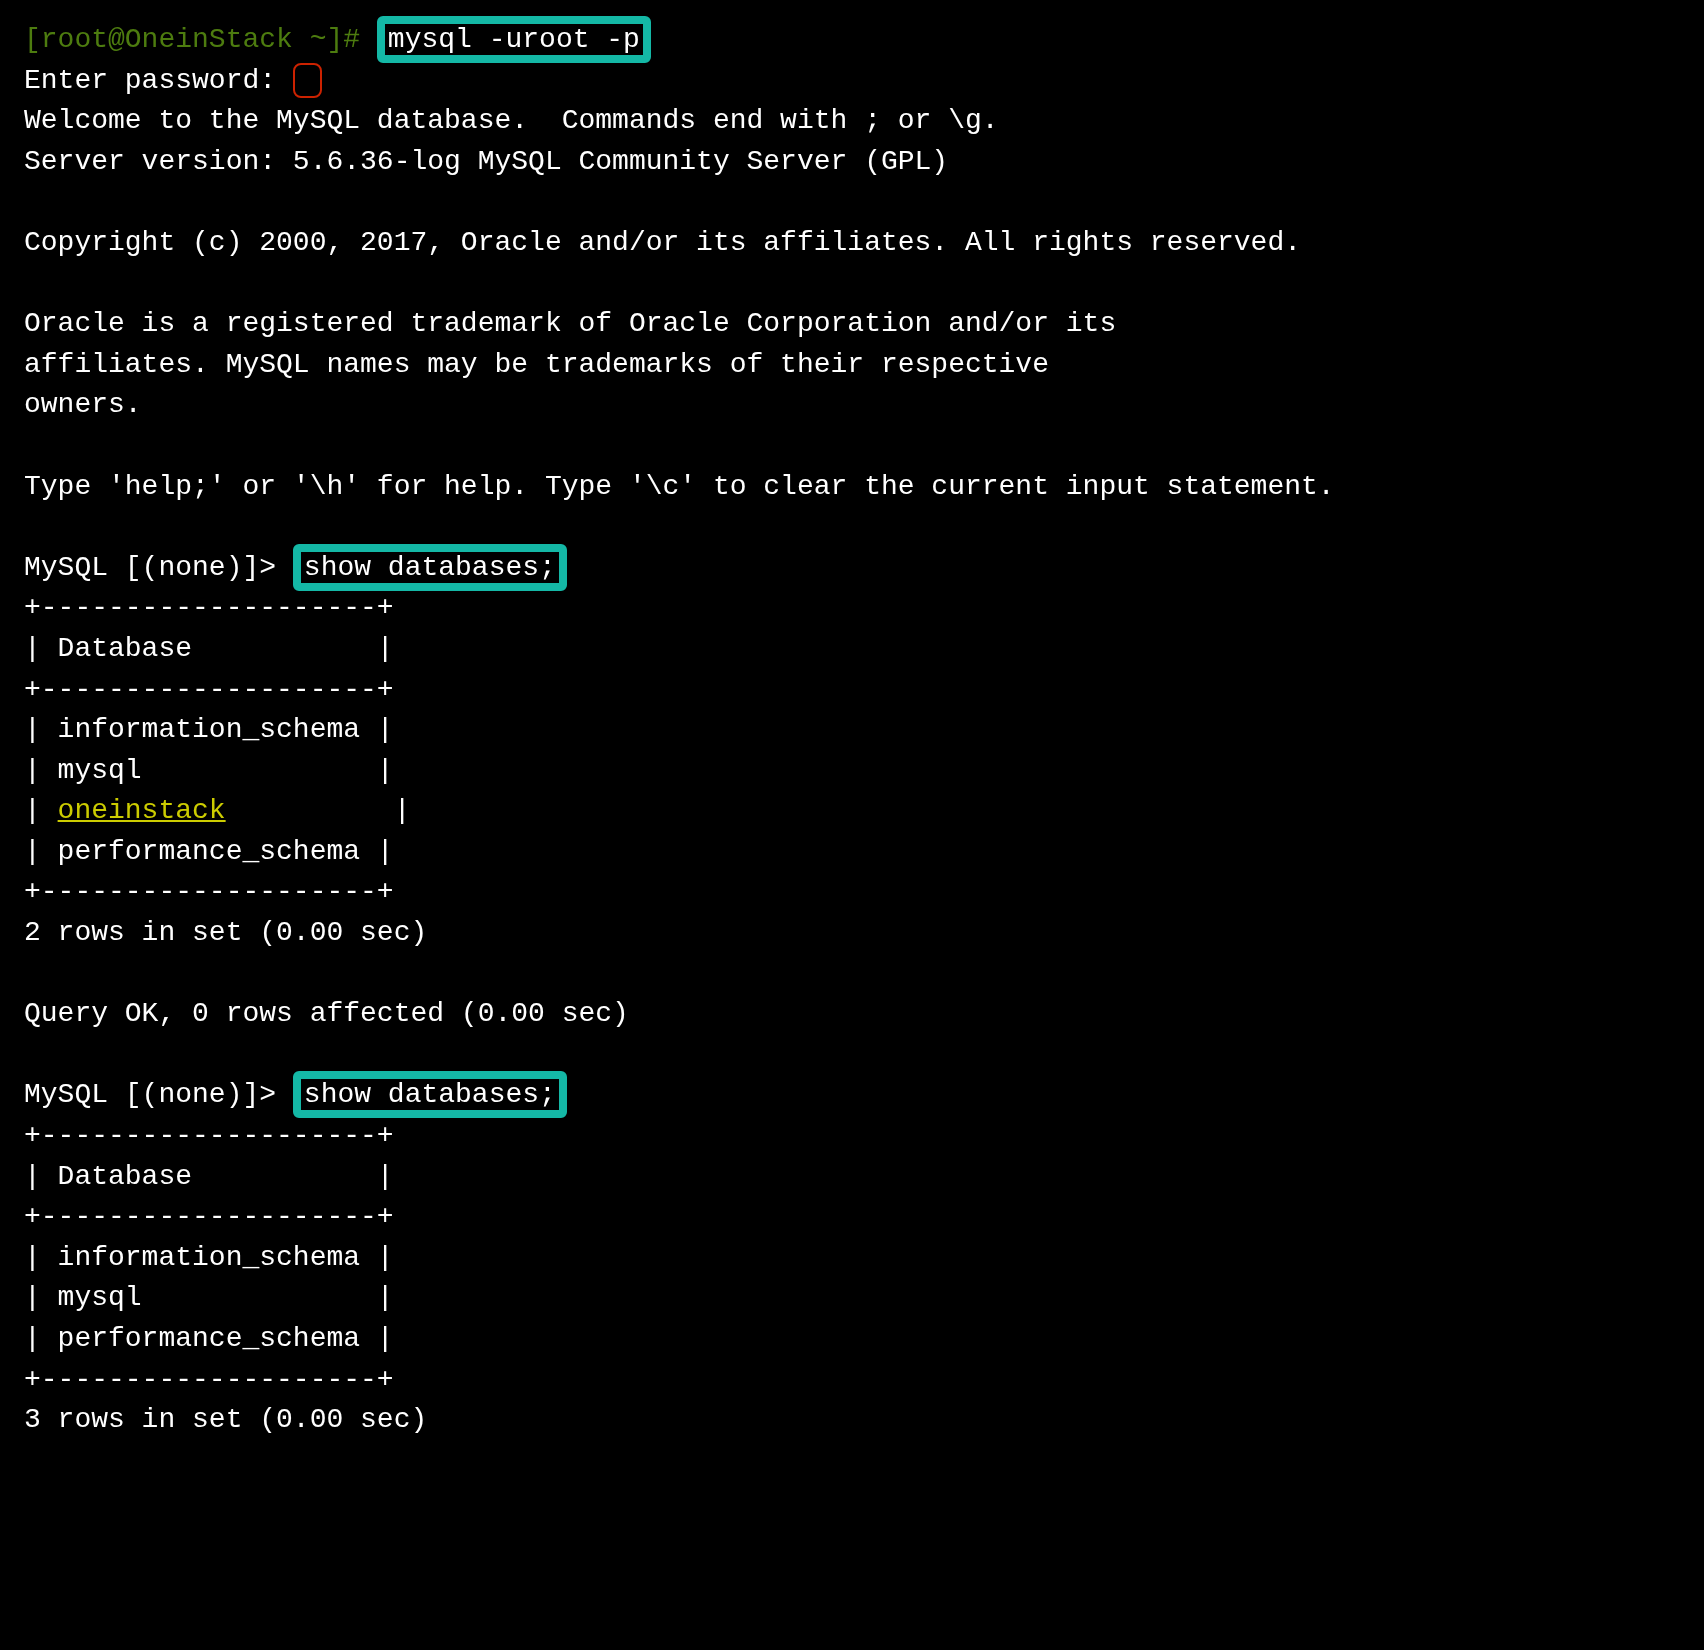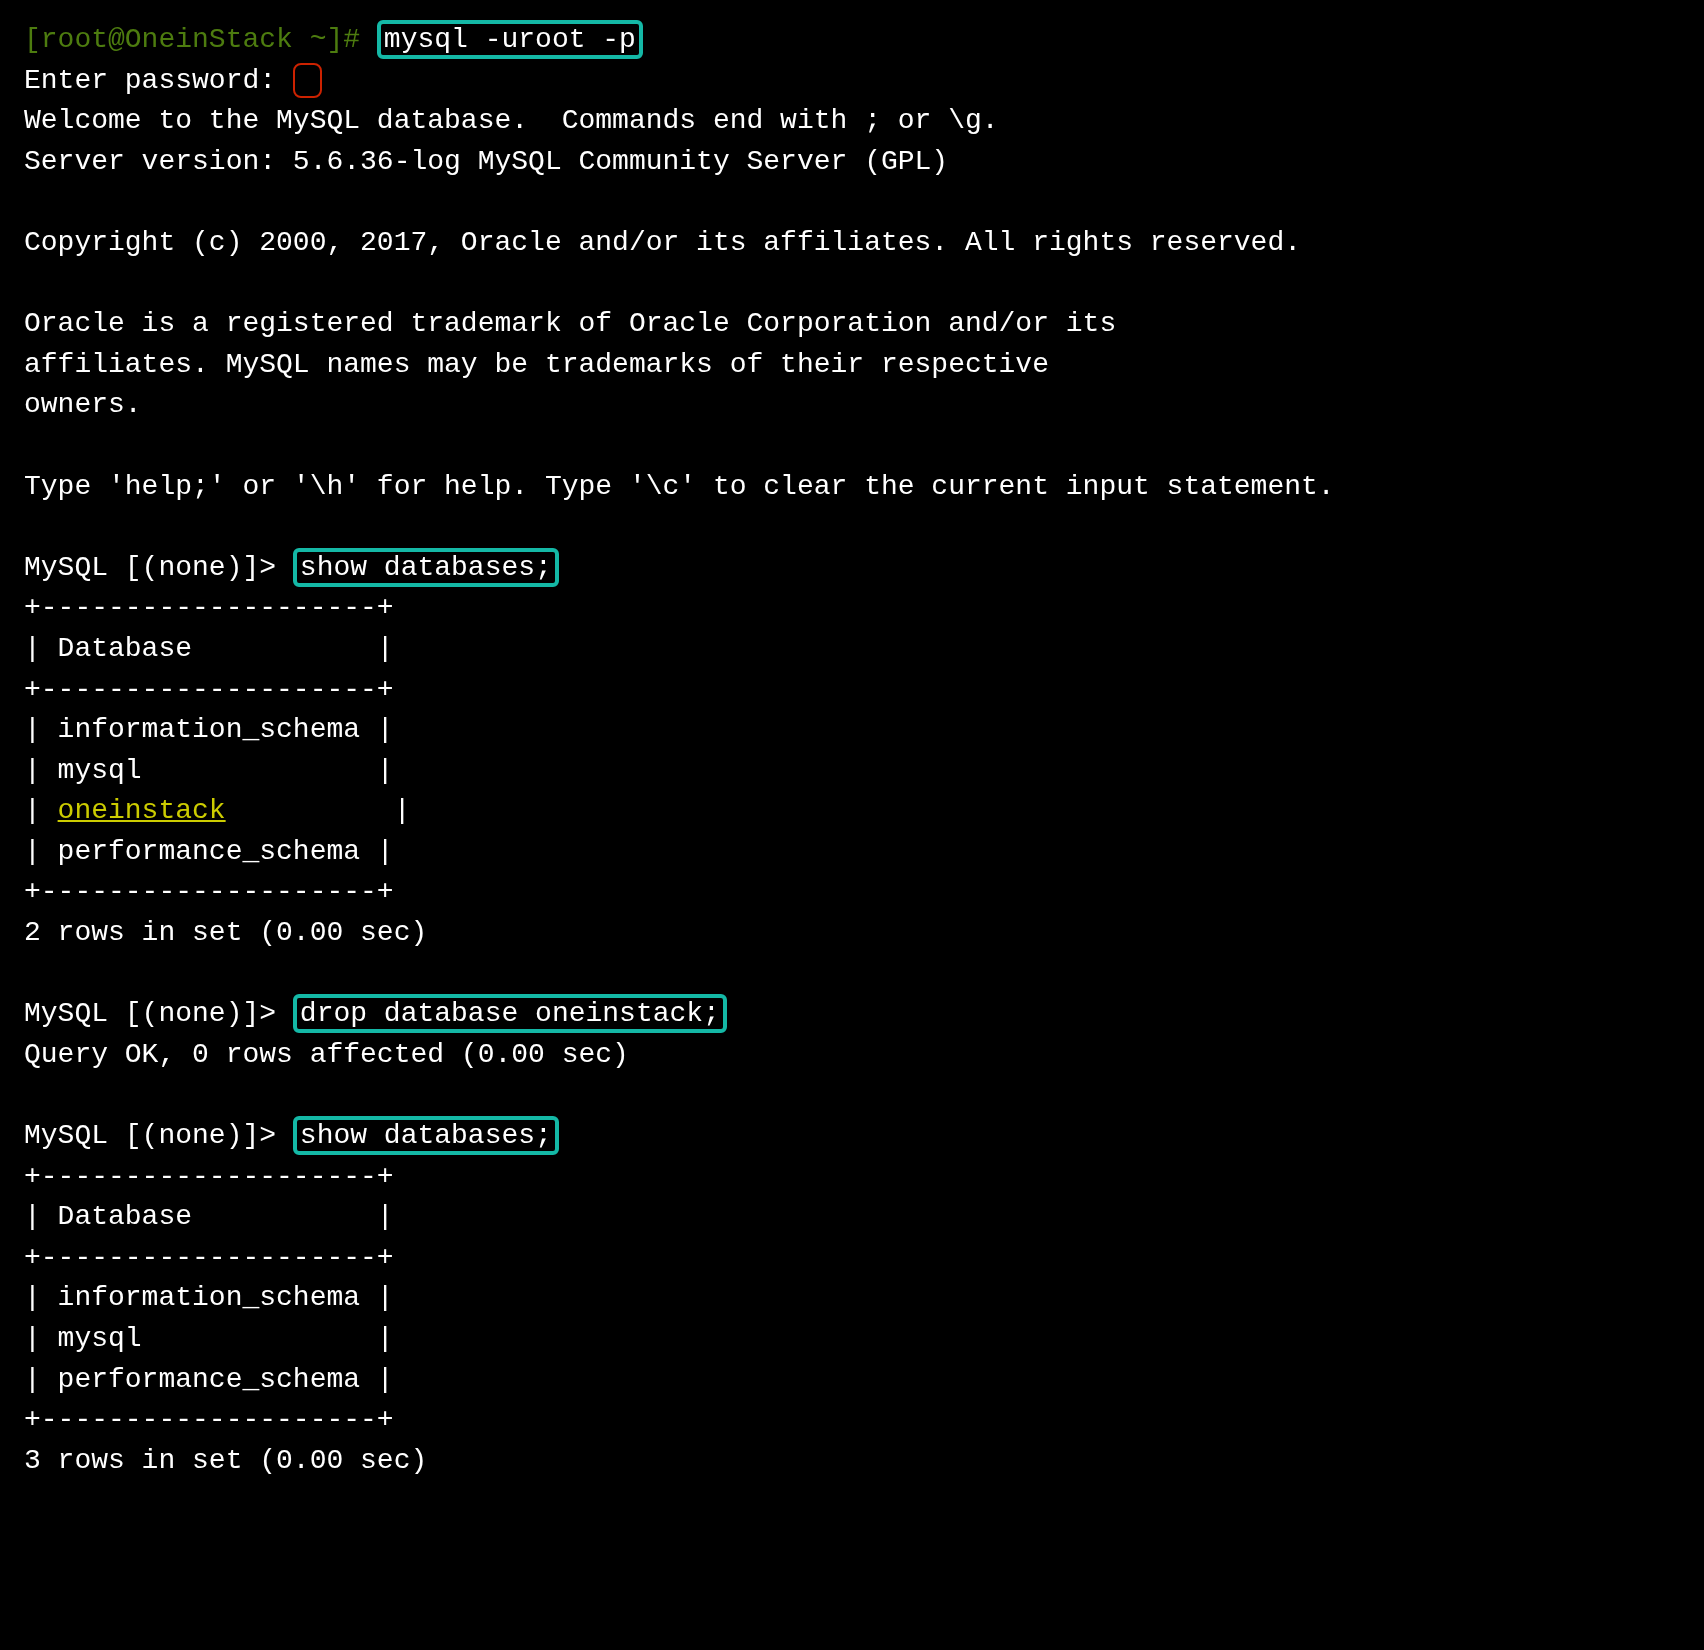--- a/index.html
+++ b/index.html
@@ -30,21 +30,21 @@
     }
 
     .yellow-underline {
       color: #cccc00;
       text-decoration: underline;
       margin-top: 24px;
     }
 
     .circled {
       display: inline;
-      border: 4px solid #14b8a6;
+      border: 8px solid #14b8a6;
       border-radius: 6px;
       padding: 0px 3px;
     }
 
     .circled-small {
       display: inline;
       border: 2px solid #cc2200;
       border-radius: 8px;
       padding: 0px 4px;
     }
@@ -93,21 +93,20 @@
   <span class="line">+--------------------+</span>
   <span class="line">| information_schema |</span>
   <span class="line">| mysql              |</span>
   <span class="line">| <span class="yellow-underline">oneinstack</span>          |</span>
   <span class="line">| performance_schema |</span>
   <span class="line">+--------------------+</span>
   <span class="line">2 rows in set (0.00 sec)</span>
 
   <span class="blank-line"></span>
 
-  <span class="line"><span>MySQL [(none)]&gt; </span><span class="circled">drop database oneinstack;</span></span>
   <span class="line">Query OK, 0 rows affected (0.00 sec)</span>
 
   <span class="blank-line"></span>
 
   <span class="line"><span>MySQL [(none)]&gt; </span><span class="circled">show databases;</span></span>
 
   <span class="line">+--------------------+</span>
   <span class="line">| Database           |</span>
   <span class="line">+--------------------+</span>
   <span class="line">| information_schema |</span>

